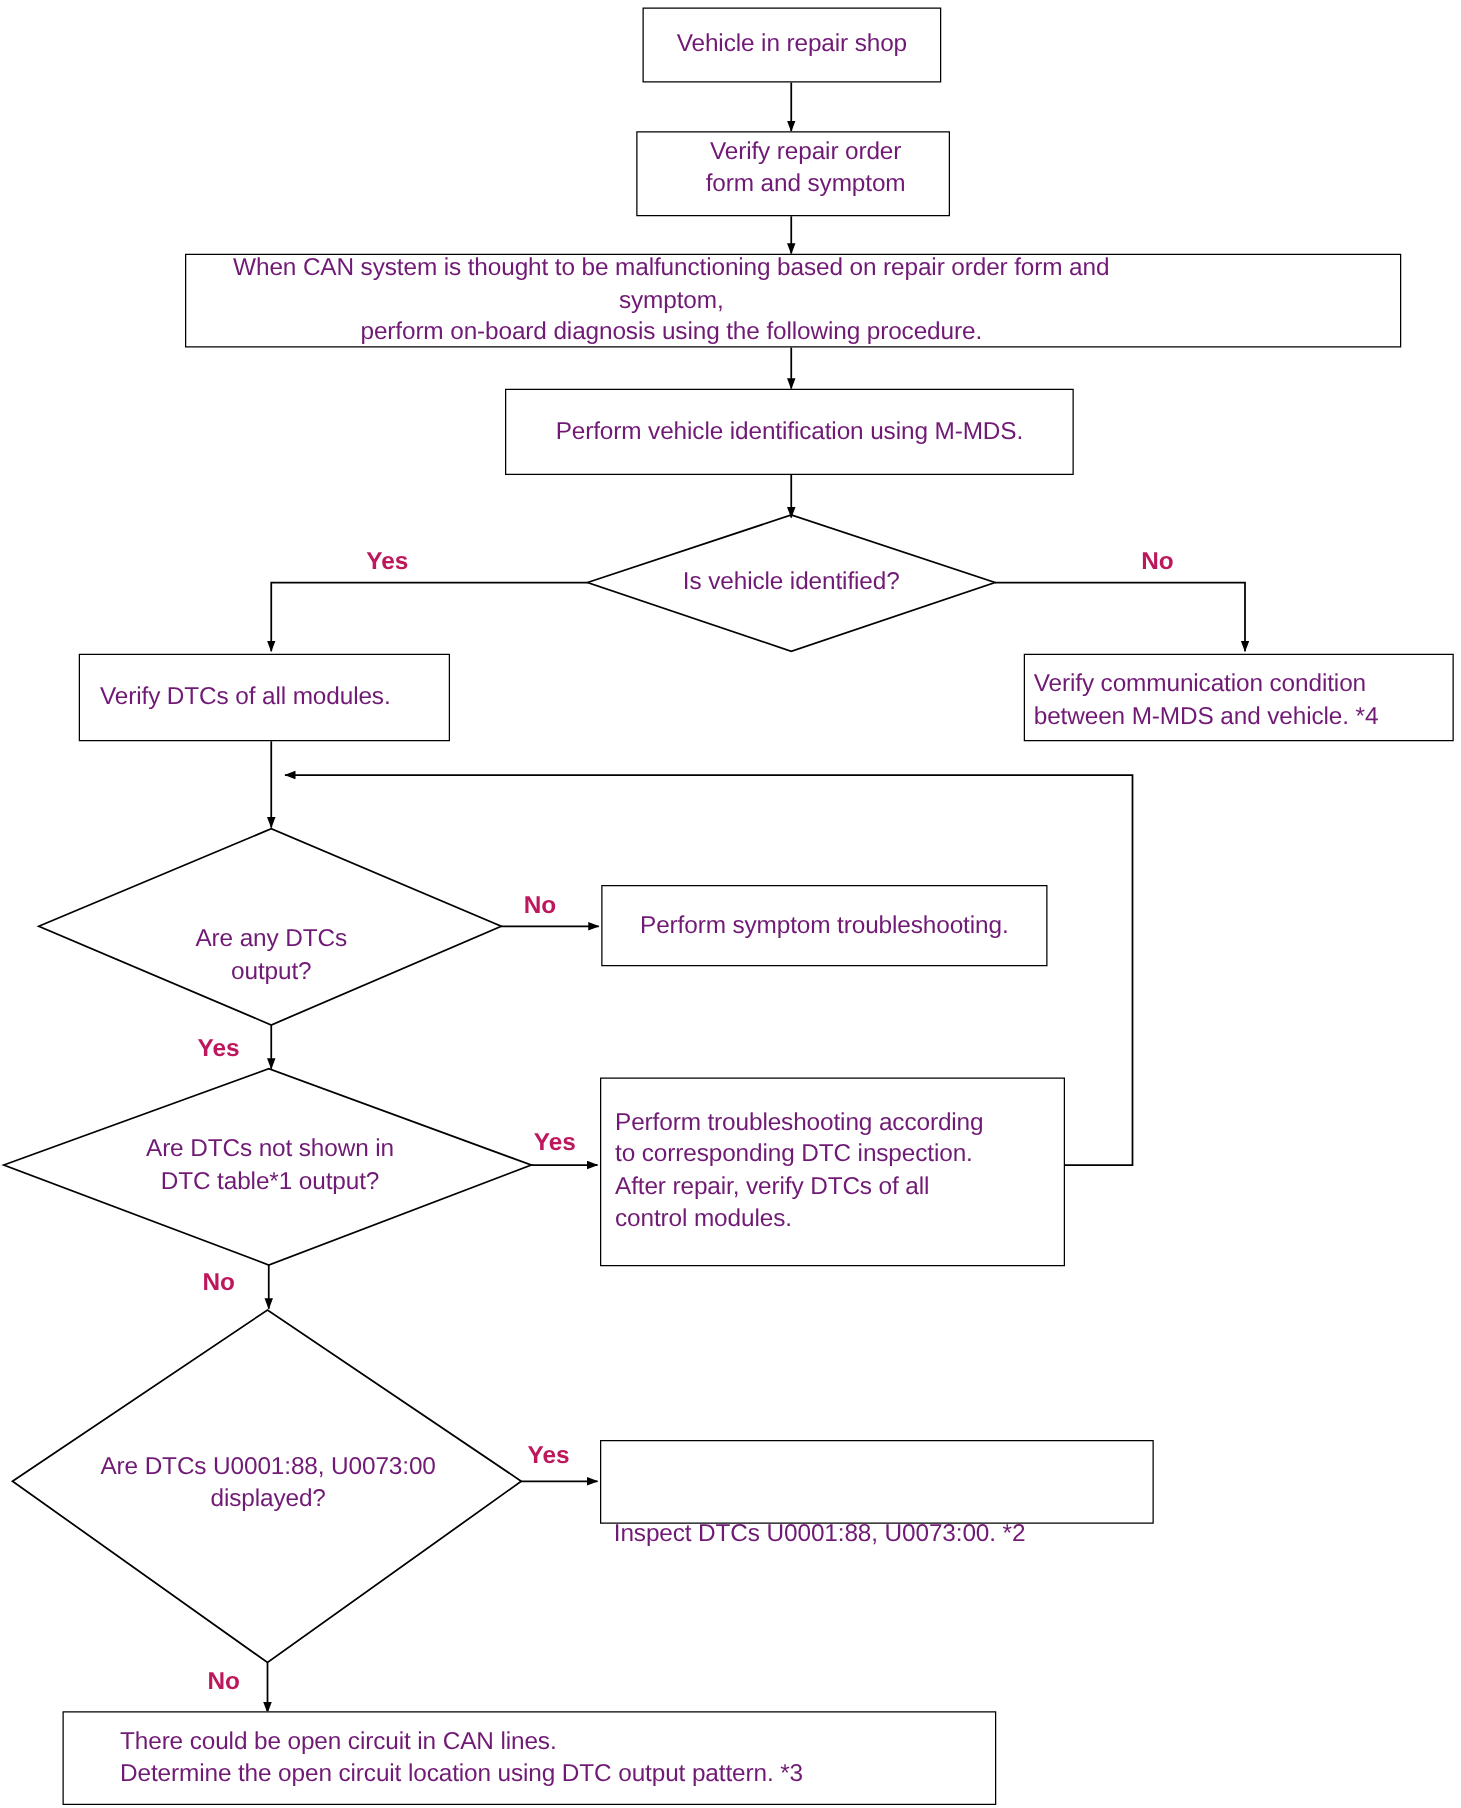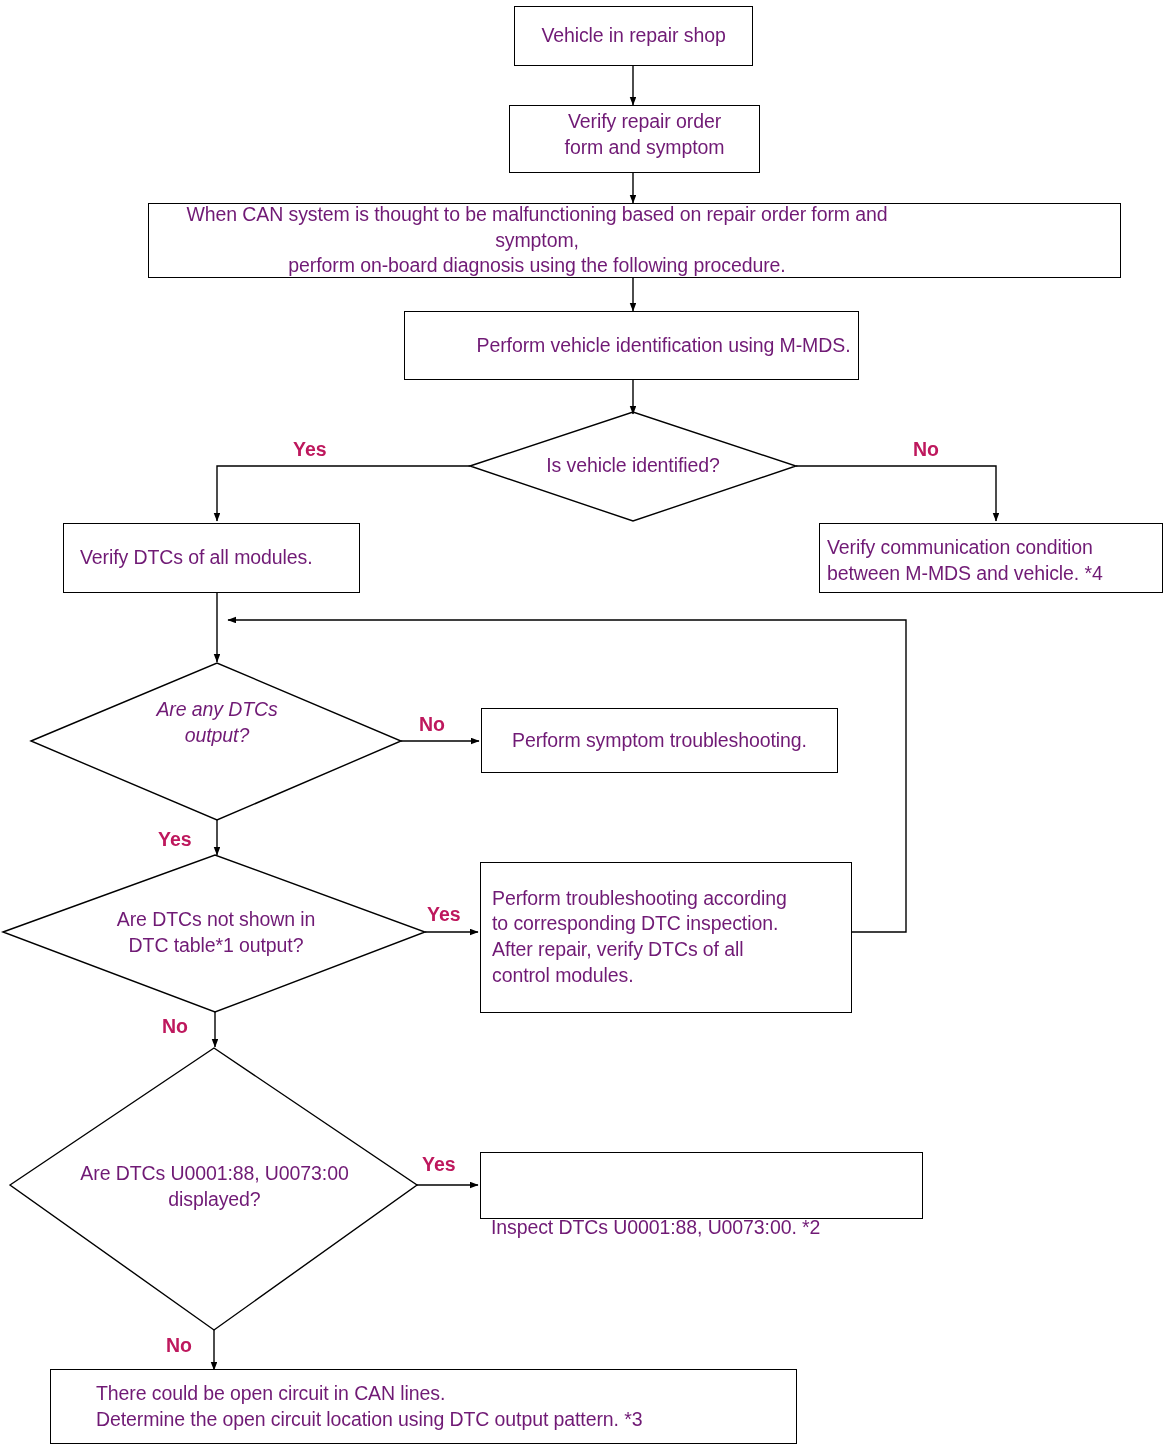--- a/index.html
+++ b/index.html
@@ -111,26 +111,26 @@
   <div class="box-rect" style="left:481px; top:708px;  width:357px; height:65px;"></div>
   <div class="box-rect" style="left:480px; top:862px;  width:372px; height:151px;"></div>
   <div class="box-rect" style="left:480px; top:1152px; width:443px; height:67px;"></div>
   <div class="box-rect" style="left:50px;  top:1369px; width:747px; height:75px;"></div>
 
   <div class="node-text" style="left:514px; top:6px;    width:239px; height:60px;">Vehicle in repair shop</div>
   <div class="node-text" style="left:509px; top:105px;  width:251px; height:60px;margin-left:10px;">Verify repair order
 form and symptom</div>
   <div class="node-text" style="left:150px; top:203px;  width:774px; height:75px;">When CAN system is thought to be malfunctioning based on repair order form and symptom,
 perform on-board diagnosis using the following procedure.</div>
-  <div class="node-text" style="left:404px; top:311px;  width:455px; height:69px;padding-left:32px;">Perform vehicle identification using M-MDS.</div>
+  <div class="node-text" style="left:404px; top:311px;  width:455px; height:69px;">Perform vehicle identification using M-MDS.</div>
   <div class="node-text" style="left:493px; top:440px;  width:280px; height:52px;">Is vehicle identified?</div>
   <div class="node-text left-align" style="left:80px; top:523px; width:280px; height:70px;">Verify DTCs of all modules.</div>
   <div class="node-text left-align" style="left:827px; top:523px; width:330px; height:76px;">Verify communication condition
 between M-MDS and vehicle. *4</div>
-  <div class="node-text" style="left:97px;  top:695px;  width:240px; height:55px;font-style:italic;">Are any DTCs
+  <div class="node-text" style="left:97px;  top:737px;  width:240px; height:55px;">Are any DTCs
 output?</div>
   <div class="node-text left-align" style="left:492px; top:708px; width:346px; height:65px;margin-left:20px;">Perform symptom troubleshooting.</div>
   <div class="node-text" style="left:85px; top:905px; width:262px; height:56px;">Are DTCs not shown in
 DTC table*1 output?</div>
   <div class="node-text left-align" style="left:492px; top:872px; width:356px; height:130px;">Perform troubleshooting according
 to corresponding DTC inspection.
 After repair, verify DTCs of all
 control modules.</div>
   <div class="node-text" style="left:42px;  top:1159px; width:345px; height:56px;">Are DTCs U0001:88, U0073:00
 displayed?</div>

